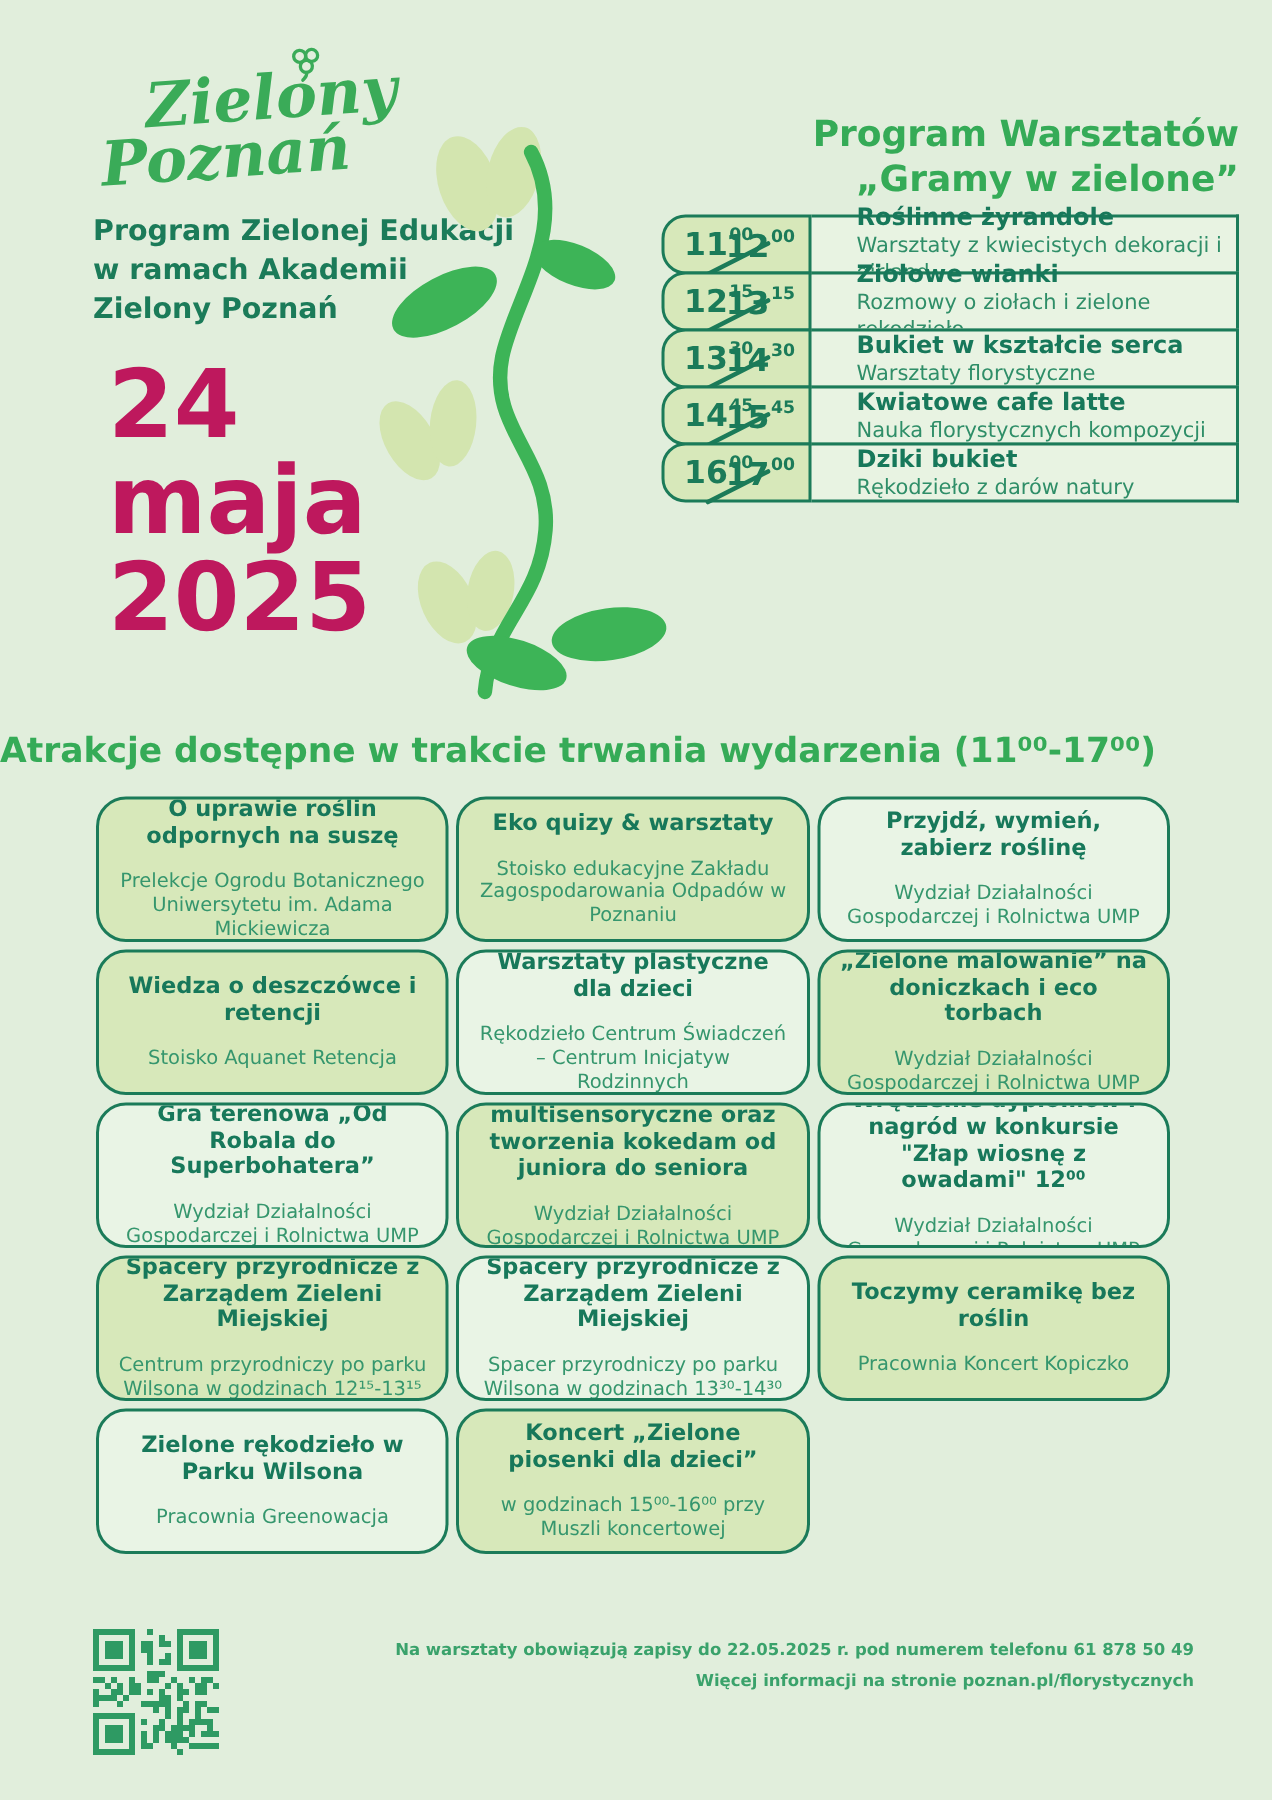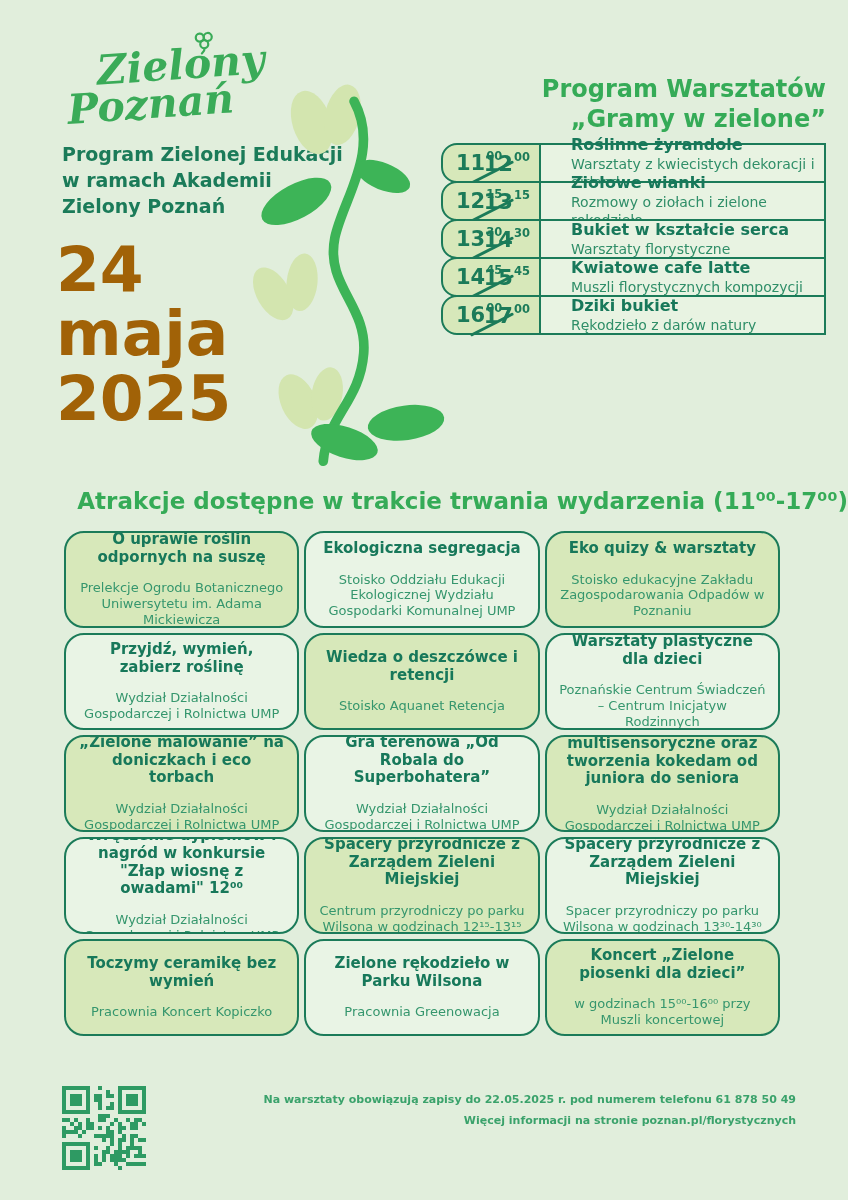--- a/index.html
+++ b/index.html
@@ -7,41 +7,41 @@
   .poster{position:relative;width:848px;height:1200px;background:#e1eedc;overflow:hidden;}
 
   
   .logo{position:absolute;left:66px;top:46px;color:#3aab58;transform:rotate(-4deg);}
   .logo .l1{font-family:"DejaVu Serif",serif;font-style:italic;font-weight:700;font-size:41px;margin-left:32px;line-height:1;}
   .logo .l2{font-family:"DejaVu Serif",serif;font-style:italic;font-weight:700;font-size:41px;line-height:1;margin-top:-4px;}
   .clover{position:absolute;left:128px;top:-14px;}
 
   .prog-desc{position:absolute;left:62px;top:141px;color:#1b7b59;font-size:19px;font-weight:700;line-height:1.38;}
 
-  .big-date{position:absolute;left:56px;top:238px;color:#a16207;font-size:63px;font-weight:800;line-height:1.02;}
+  .big-date{position:absolute;left:72px;top:238px;color:#be185d;font-size:63px;font-weight:800;line-height:1.02;}
 
   .plant{position:absolute;left:225px;top:84px;}
 
   
   .ws-heading{position:absolute;right:22px;top:74px;width:420px;text-align:right;color:#35ab57;font-size:24px;font-weight:800;line-height:1.25;}
 
   .schedule{position:absolute;left:441px;top:143px;width:385px;}
   .srow{display:flex;height:40px;margin-top:-2px;box-sizing:border-box;}
   .srow:first-child{margin-top:0;}
   .stime{position:relative;width:100px;flex:0 0 100px;background:#d7e8ba;border:2px solid #1b7b59;border-radius:16px 0 0 16px;box-sizing:border-box;}
   .t-start{position:absolute;left:13px;top:6px;color:#1b7b59;font-size:21px;font-weight:800;}
   .t-end{position:absolute;right:9px;bottom:5px;color:#1b7b59;font-size:21px;font-weight:800;}
   .t-m{font-size:11.5px;font-weight:800;vertical-align:super;position:relative;top:-2px;margin-left:1px;}
   .slash{position:absolute;left:25px;top:26px;width:48px;height:3px;background:#1b7b59;border-radius:2px;transform:rotate(-27deg);}
   .sbody{flex:1;background:#e8f3e2;border:2px solid #1b7b59;border-left:none;box-sizing:border-box;display:flex;flex-direction:column;justify-content:center;padding-left:30px;}
   .stitle{color:#17785a;font-size:16px;font-weight:800;line-height:1.2;}
   .sdesc{color:#2f8e68;font-size:14px;line-height:1.25;margin-top:2px;}
 
   
-  .attr-heading{position:absolute;left:0;top:488px;width:100%;text-align:right;color:#35ab57;font-size:23px;font-weight:800;}
+  .attr-heading{position:absolute;left:0;top:488px;width:100%;text-align:left;color:#35ab57;font-size:23px;font-weight:800;}
 
   .grid{position:absolute;left:64px;top:531px;width:716px;display:grid;grid-template-columns:repeat(3,1fr);grid-auto-rows:97px;gap:5px;}
   .card{border:2px solid #1b7b59;border-radius:20px;box-sizing:border-box;display:flex;flex-direction:column;justify-content:center;align-items:center;text-align:center;padding:6px 12px;overflow:hidden;gap:10px;}
   .card.dark{background:#d7e8ba;}
   .card.light{background:#e9f4e5;}
   .ctitle{color:#17785a;font-size:15px;font-weight:800;line-height:1.18;}
   .cdesc{color:#35966d;font-size:13px;line-height:1.22;margin-top:4px;}
 
   
   .qr{position:absolute;left:62px;top:1086px;}
@@ -143,21 +143,21 @@
     </div>
 
     <div class="srow">
       <div class="stime">
         <div class="t-start"><span>14</span><span class="t-m">45</span></div>
         <div class="slash"></div>
         <div class="t-end"><span>15</span><span class="t-m">45</span></div>
       </div>
       <div class="sbody">
         <div class="stitle">Kwiatowe cafe latte</div>
-        <div class="sdesc">Muszli florystycznych kompozycji</div>
+        <div class="sdesc">Nauka florystycznych kompozycji</div>
       </div>
     </div>
 
     <div class="srow">
       <div class="stime">
         <div class="t-start"><span>16</span><span class="t-m">00</span></div>
         <div class="slash"></div>
         <div class="t-end"><span>17</span><span class="t-m">00</span></div>
       </div>
       <div class="sbody">
@@ -168,39 +168,35 @@
 
   </div>
 
   <div class="attr-heading">Atrakcje dostępne w trakcie trwania wydarzenia (11⁰⁰-17⁰⁰)</div>
 
   <div class="grid">
     <div class="card dark">
       <div class="ctitle">O uprawie roślin odpornych na suszę</div>
       <div class="cdesc">Prelekcje Ogrodu Botanicznego Uniwersytetu im. Adama Mickiewicza</div>
     </div>
-    <div class="card light">
-      <div class="ctitle">Ekologiczna segregacja</div>
-      <div class="cdesc">Stoisko Oddziału Edukacji Ekologicznej Wydziału Gospodarki Komunalnej UMP</div>
-    </div>
     <div class="card dark">
       <div class="ctitle">Eko quizy &amp; warsztaty</div>
       <div class="cdesc">Stoisko edukacyjne Zakładu Zagospodarowania Odpadów w Poznaniu</div>
     </div>
     <div class="card light">
       <div class="ctitle">Przyjdź, wymień, zabierz roślinę</div>
       <div class="cdesc">Wydział Działalności Gospodarczej i Rolnictwa UMP</div>
     </div>
     <div class="card dark">
       <div class="ctitle">Wiedza o deszczówce i retencji</div>
       <div class="cdesc">Stoisko Aquanet Retencja</div>
     </div>
     <div class="card light">
       <div class="ctitle">Warsztaty plastyczne dla dzieci</div>
-      <div class="cdesc">Poznańskie Centrum Świadczeń – Centrum Inicjatyw Rodzinnych</div>
+      <div class="cdesc">Rękodzieło Centrum Świadczeń – Centrum Inicjatyw Rodzinnych</div>
     </div>
     <div class="card dark">
       <div class="ctitle">„Zielone malowanie” na doniczkach i eco torbach</div>
       <div class="cdesc">Wydział Działalności Gospodarczej i Rolnictwa UMP</div>
     </div>
     <div class="card light">
       <div class="ctitle">Gra terenowa „Od Robala do Superbohatera”</div>
       <div class="cdesc">Wydział Działalności Gospodarczej i Rolnictwa UMP</div>
     </div>
     <div class="card dark">
@@ -213,21 +209,21 @@
     </div>
     <div class="card dark">
       <div class="ctitle">Spacery przyrodnicze z Zarządem Zieleni Miejskiej</div>
       <div class="cdesc">Centrum przyrodniczy po parku Wilsona w godzinach 12¹⁵-13¹⁵</div>
     </div>
     <div class="card light">
       <div class="ctitle">Spacery przyrodnicze z Zarządem Zieleni Miejskiej</div>
       <div class="cdesc">Spacer przyrodniczy po parku Wilsona w godzinach 13³⁰-14³⁰</div>
     </div>
     <div class="card dark">
-      <div class="ctitle">Toczymy ceramikę bez wymień</div>
+      <div class="ctitle">Toczymy ceramikę bez roślin</div>
       <div class="cdesc">Pracownia Koncert Kopiczko</div>
     </div>
     <div class="card light">
       <div class="ctitle">Zielone rękodzieło w Parku Wilsona</div>
       <div class="cdesc">Pracownia Greenowacja</div>
     </div>
     <div class="card dark">
       <div class="ctitle">Koncert „Zielone piosenki dla dzieci”</div>
       <div class="cdesc">w godzinach 15⁰⁰-16⁰⁰ przy Muszli koncertowej</div>
     </div>

